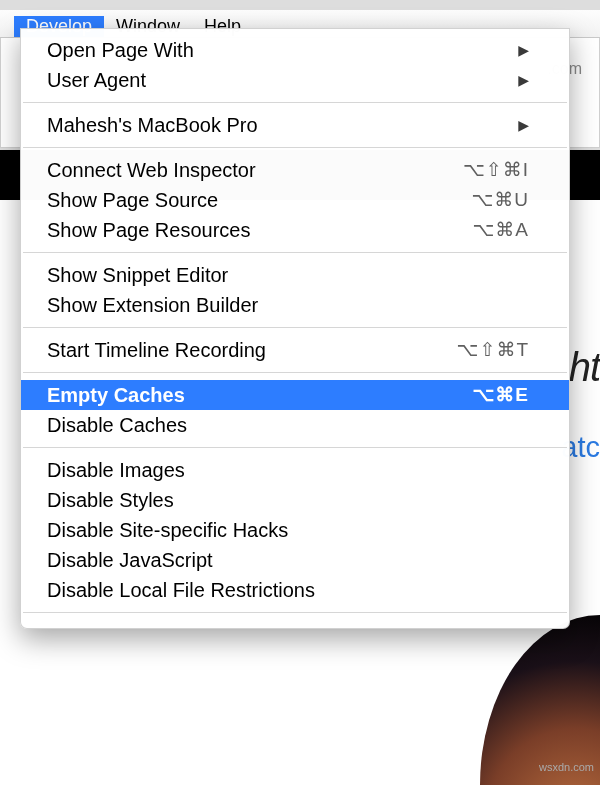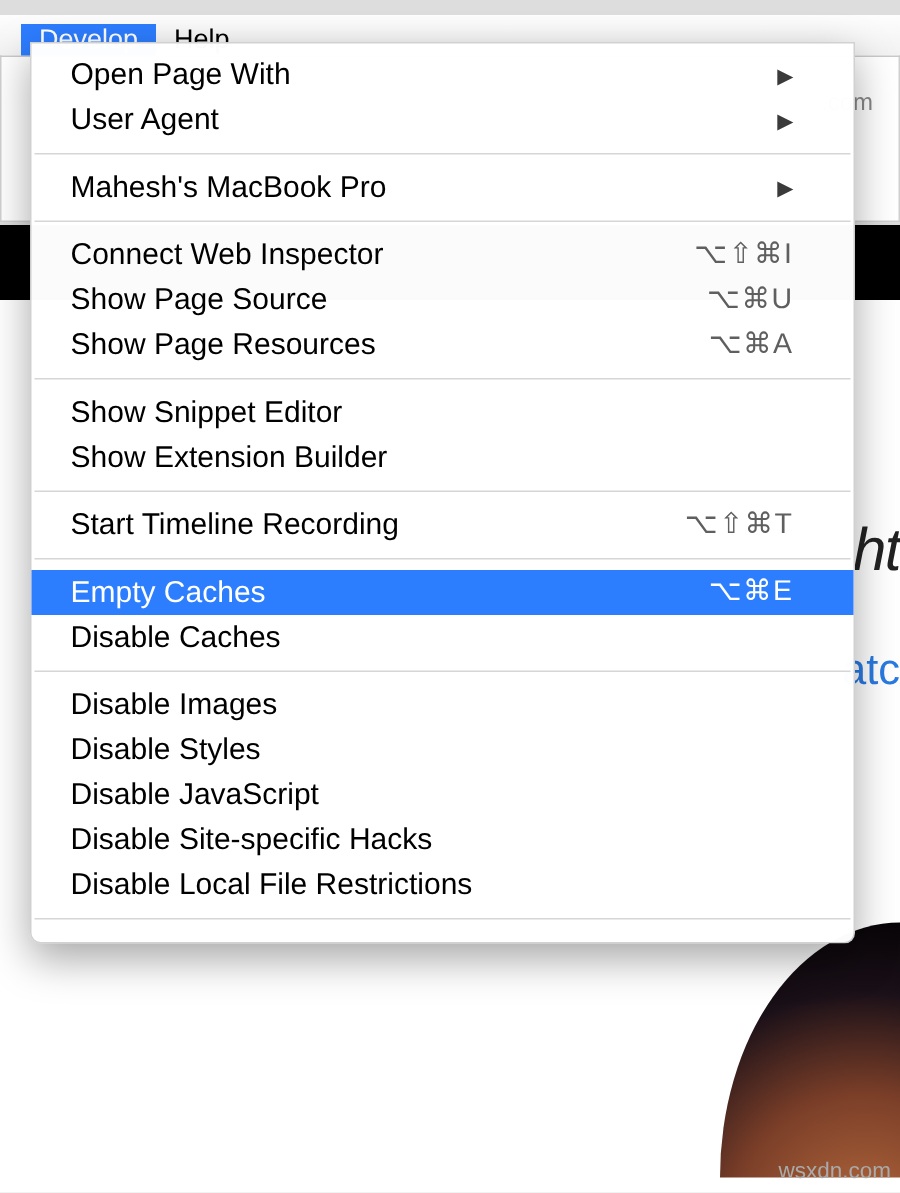--- a/index.html
+++ b/index.html
@@ -19,21 +19,21 @@
     }
     .bg .sky { position: absolute; top: 28px; left: 0; right: 0; height: 120px; background: #fff; border: 1px solid #d0d0d0;}
     .bg .addr { position: absolute; top: 60px; right: 10px; height: 28px; width: 200px; background: #fff; text-align: right; color: #888; font-size: 16px; padding-right: 8px;}
     .bg .blackbar { position: absolute; top: 150px; left: 0; right: 0; height: 50px; background: #000;}
     .bg .page { position: absolute; top: 200px; left: 0; right: 0; bottom: 0; background: #fff;}
     .bg .txt1 { position: absolute; top: 345px; right: 0; font-size: 40px; color: #222; letter-spacing: -1px; font-style: italic;}
     .bg .txt2 { position: absolute; top: 431px; right: 0; font-size: 29px; color: #2a7ae2;}
     .bg .planet { position: absolute; bottom: 10px; right: 0; width: 120px; height: 170px;
                   background: radial-gradient(circle at 80% 120%, #b86c3e 0%, #7a3e28 40%, #1a1018 70%, #000 100%);
                   border-top-left-radius: 100% 100%; }
-    .bg .wm { position: absolute; bottom: 6px; right: 6px; color: #aaa; font-size: 15px; z-index: 5;}
+    .bg .wm { position: absolute; bottom: 22px; right: 6px; color: #aaa; font-size: 11px; z-index: 5;}
 
     .menubar {
       position: relative;
       z-index: 2;
       height: 28px;
       display: flex;
       align-items: flex-end;
       background: linear-gradient(#fdfdfd, #f2f2f2);
       border-bottom: 1px solid #c9c9c9;
       padding-left: 14px;
@@ -71,21 +71,21 @@
       justify-content: space-between;
       height: 30px;
       padding: 0 40px 0 26px;
       font-size: 20px;
       line-height: 30px;
       cursor: default;
     }
     .menu-item .lbl { flex: 1; white-space: nowrap; }
     .menu-item .sc { color: #5f5f5f; font-size: 19px; margin-left: 12px; letter-spacing: 1px;}
     .menu-item .arrow { color: #3a3a3a; font-size: 14px; margin-left: 12px;}
-    .menu-item.sel { background: #2d7dff; color: #fff; }
+    .menu-item.sel { background: #2d7dff; color: #fff; font-weight: bold; }
     .menu-item.sel .sc { color: #fff; }
     .sep {
       height: 1px;
       margin: 7px 2px;
       background: #d6d6d6;
     }
     .addr-txt { color:#3a3a3a; font-size:15px;}
   </style>
 </head>
 <body>
@@ -96,20 +96,21 @@
   <div class="blackbar"></div>
   <div class="page"></div>
   <div class="txt1">ht</div>
   <div class="txt2">atc</div>
   <div class="planet"></div>
   <div class="wm">wsxdn.com</div>
 </div>
 
 <div class="menubar">
   <div class="mtitle active">Develop</div>
+  <div class="mtitle">Window</div>
   <div class="mtitle">Help</div>
 </div>
 
 <div class="menu">
 
   <div class="menu-item">
     <span class="lbl">Open Page With</span>
     <span class="arrow">▶</span>
   </div>
   <div class="menu-item">
@@ -167,24 +168,24 @@
 
   <div class="sep"></div>
 
   <div class="menu-item">
     <span class="lbl">Disable Images</span>
   </div>
   <div class="menu-item">
     <span class="lbl">Disable Styles</span>
   </div>
   <div class="menu-item">
-    <span class="lbl">Disable JavaScript</span>
+    <span class="lbl">Disable Site-specific Hacks</span>
   </div>
   <div class="menu-item">
-    <span class="lbl">Disable Site-specific Hacks</span>
+    <span class="lbl">Disable JavaScript</span>
   </div>
   <div class="menu-item">
     <span class="lbl">Disable Local File Restrictions</span>
   </div>
 
   <div class="sep"></div>
 
 
 </div>
 

